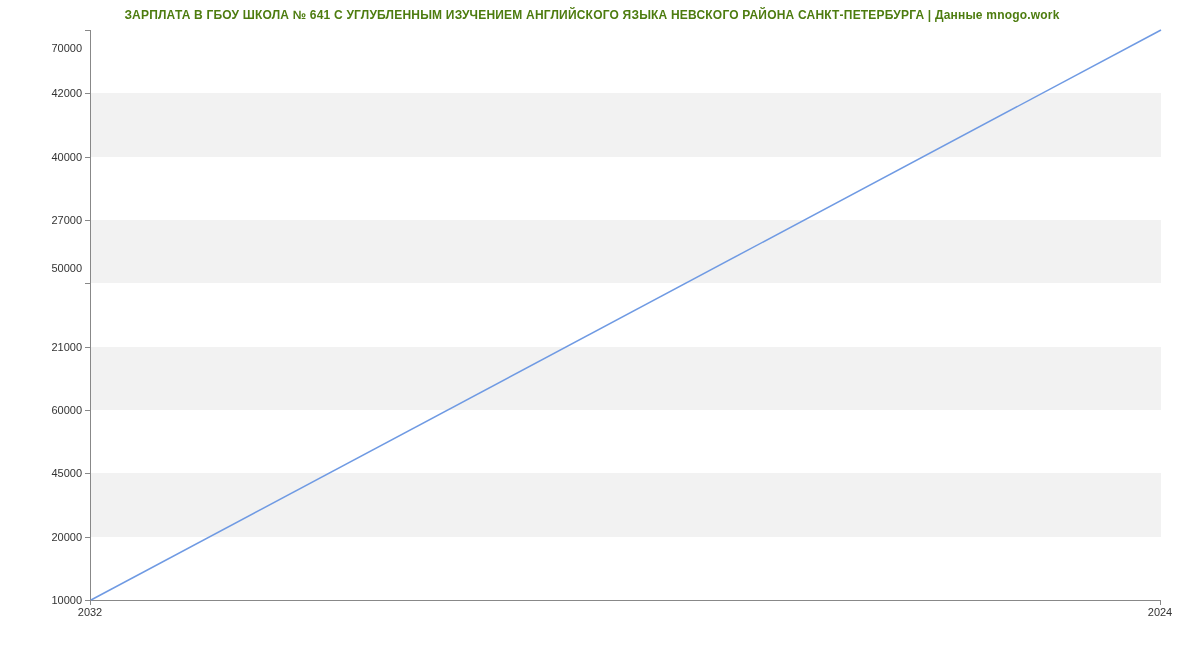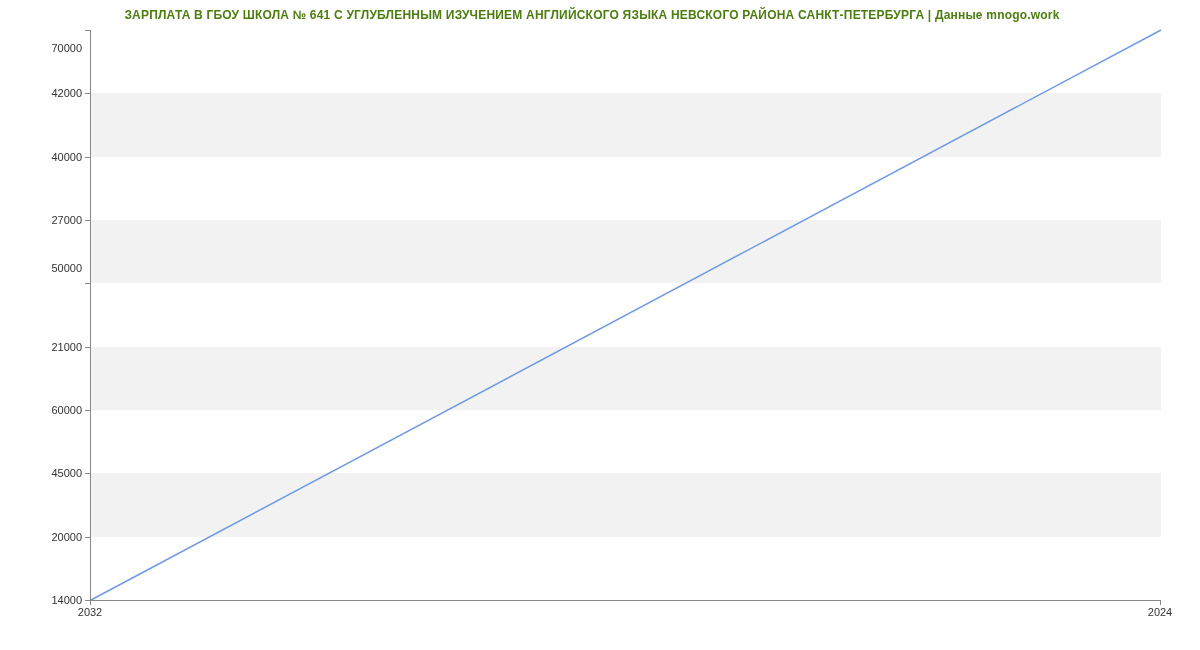--- a/index.html
+++ b/index.html
@@ -89,21 +89,21 @@
   <div class="plot">
       <div class="band" style="top: 63.3333px; height: 63.3333px;"></div>
       <div class="band" style="top: 190px; height: 63.3333px;"></div>
       <div class="band" style="top: 316.667px; height: 63.3333px;"></div>
       <div class="band" style="top: 443.333px; height: 63.3333px;"></div>
 
     <svg class="line-layer" viewBox="0 0 1070 570" preserveAspectRatio="none">
         <path d="M0 570 L1070 0" stroke="#6f9ae3" stroke-width="1.5" fill="none"></path>
       </svg>
   </div>
-<div class="ytick-label" style="top: 600px;">14000</div>
+<div class="ytick-label" style="top: 600px;">10000</div>
     <div class="ytick-mark" style="top: 600px;"></div>
     <div class="ytick-label" style="top: 536.667px;">20000</div>
     <div class="ytick-mark" style="top: 536.667px;"></div>
     <div class="ytick-label" style="top: 473.333px;">45000</div>
     <div class="ytick-mark" style="top: 473.333px;"></div>
     <div class="ytick-label" style="top: 410px;">60000</div>
     <div class="ytick-mark" style="top: 410px;"></div>
     <div class="ytick-label" style="top: 346.667px;">21000</div>
     <div class="ytick-mark" style="top: 346.667px;"></div>
     <div class="ytick-label" style="top: 268px;">50000</div>

